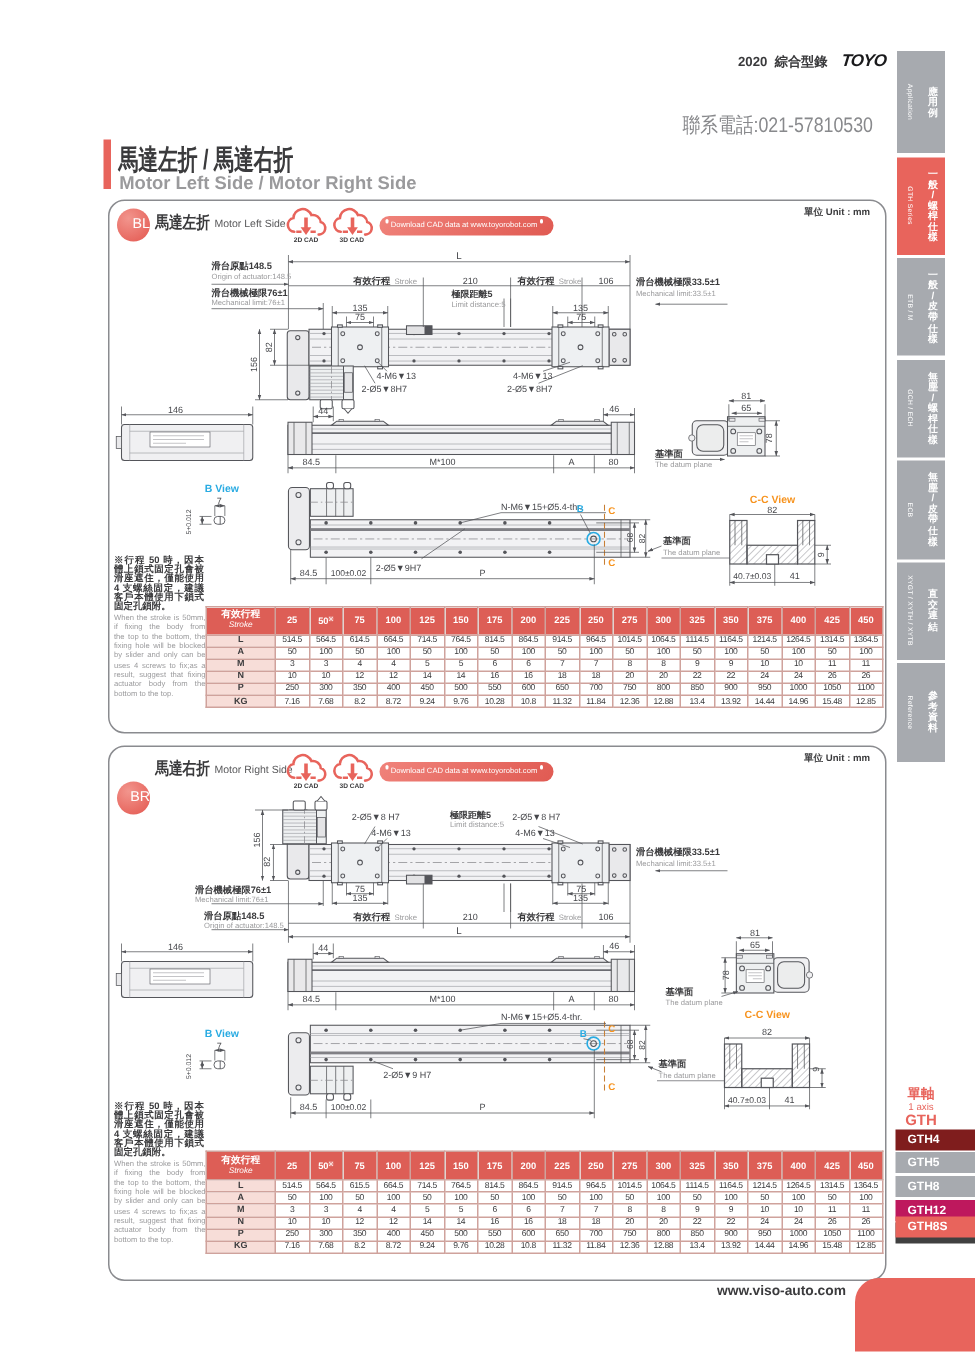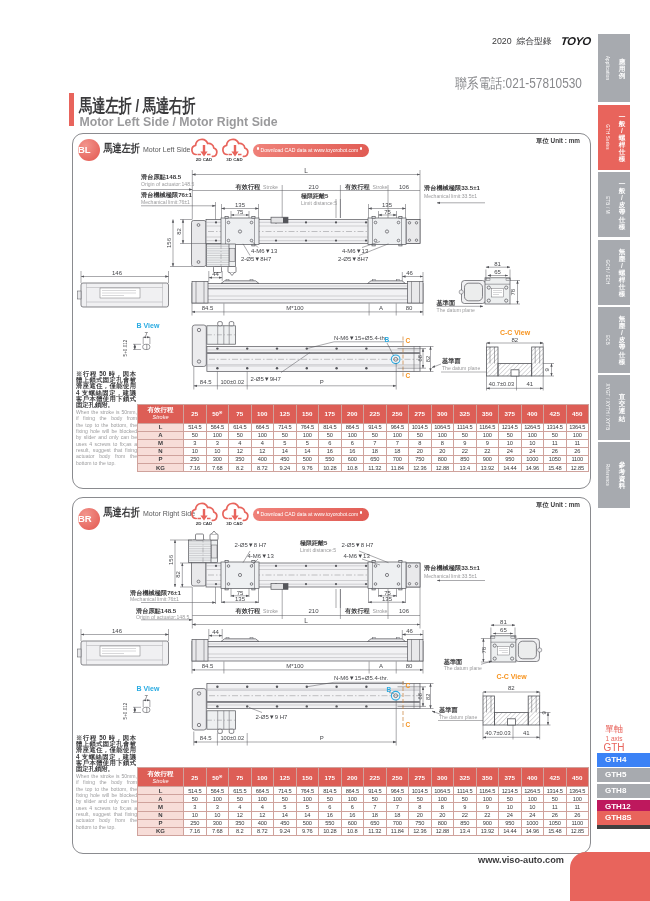--- a/index.html
+++ b/index.html
@@ -1,20 +1,20 @@
 <!DOCTYPE html>
 <html><head><meta charset="utf-8"><style>
 html,body{margin:0;padding:0}
 body{width:650px;height:901px;position:relative;overflow:hidden;background:#fff;
  font-family:"Liberation Sans",sans-serif}
 .abs{position:absolute}
 .panel{position:absolute;left:72px;width:517px;border:1px solid #8a8b8f;border-radius:11px;background:#fff}
 .circ{position:absolute;width:22px;height:22px;border-radius:50%;
  background:radial-gradient(circle at 35% 30%,#f2958d,#e3564e);color:#fff;
- font-weight:bold;font-size:9.5px;text-align:left;line-height:22px}
+ font-weight:normal;font-size:9.5px;text-align:right;line-height:22px}
 .pill{position:absolute;height:13px;border-radius:6.5px;background:linear-gradient(135deg,#f0837b,#e05a52);
  color:#fff;font-size:5.1px;line-height:13px;white-space:nowrap}
 .dot{display:inline-block;width:2.6px;height:2.6px;border-radius:50%;background:#fff;vertical-align:1.5px}
 table.dt{border-collapse:collapse;table-layout:fixed;position:absolute;left:137px;width:451px}
 table.dt td{border:0.5px solid #cfa29c;text-align:center;vertical-align:middle;padding:0;overflow:hidden}
 table.dt td.hd{background:#dd5e56;color:#fff;font-weight:bold;font-size:6.2px}
 table.dt td.lb{background:#f7ddd8;color:#3c3c3e;font-weight:bold;font-size:6px}
 table.dt td.v{color:#3a3a3c;font-size:5.7px;letter-spacing:-0.2px}
 .note-cn{position:absolute;left:76px;width:60px;font-size:6.3px;line-height:6.2px;font-weight:bold;
  color:#3a3a3c;text-align:justify;text-align-last:justify}
@@ -22,21 +22,21 @@
  text-align:justify;text-align-last:justify}
 .tabv{position:absolute;left:598px;width:32px;background:#a7aaaf;color:#fff}
 .tabv .cn{position:absolute;right:3px;top:0;width:10px;height:100%;display:flex;flex-direction:column;
  align-items:center;justify-content:center;font-size:6.6px;font-weight:bold;line-height:7.1px}
 .tabv .en{position:absolute;left:4px;top:0;width:10px;height:100%}
 .tabv .en span{position:absolute;left:50%;top:50%;transform:translate(-50%,-50%) rotate(90deg);
  white-space:nowrap;font-size:4.5px;letter-spacing:0.2px}
 .gtab{position:absolute;left:597px;width:53px;height:14px;background:#a7aaaf;color:#fff;
  font-weight:bold;font-size:8px;line-height:14px;padding-left:8px;box-sizing:border-box}
 </style></head><body>
-<div class="abs" style="left:492px;top:36px;font-size:8.8px;font-weight:normal;color:#3a3a3c">2020&nbsp; 綜合型錄</div>
+<div class="abs" style="left:492px;top:36px;font-size:8.8px;font-weight:bold;color:#3a3a3c">2020&nbsp; 綜合型錄</div>
 <div class="abs" style="left:561px;top:34.5px;font-size:11.3px;font-weight:bold;font-style:italic;color:#1a1a1c;transform:skewX(-6deg);letter-spacing:-0.5px">TOYO</div>
 <div class="abs" style="left:455px;top:75px;font-size:14px;color:#88898c;transform:scale(0.845,1);transform-origin:0 0;white-space:nowrap">聯系電話:021-57810530</div>
 <div class="abs" style="left:68.5px;top:92.5px;width:5px;height:33.5px;background:#e8645c"></div>
 <div class="abs" style="left:79px;top:93.5px;font-size:13.2px;font-weight:bold;color:#3b3b3d;transform:scaleY(1.42);transform-origin:0 0;white-space:nowrap">馬達左折 / 馬達右折</div>
 <div class="abs" style="left:79.5px;top:114.5px;font-size:12.3px;font-weight:bold;color:#9a9a9c;white-space:nowrap">Motor Left Side / Motor Right Side</div>
 <div class="panel" style="top:133px;height:354px"></div>
 <div class="panel" style="top:497px;height:355px"></div>
 <div class="circ" style="left:78px;top:138.5px">BL</div>
 <div class="abs" style="left:103.5px;top:141.0px;font-size:9.1px;font-weight:bold;color:#3a3a3c;transform:scaleY(1.25);transform-origin:0 0;white-space:nowrap">馬達左折</div>
 <div class="abs" style="left:143px;top:146.3px;font-size:7px;color:#58585a;white-space:nowrap">Motor Left Side</div>
@@ -49,21 +49,21 @@
 <div class="abs" style="left:189.0px;top:157.0px;width:30px;text-align:center;font-size:4.4px;font-weight:bold;color:#3a3a3c">2D CAD</div>
 <svg class="abs" style="left:219.5px;top:137.5px" width="30" height="20" viewBox="0 0 30 20">
     <path d="M7.2,16.5 a4.6,4.6 0 0 1 -0.6,-9.1 a6.2,6.2 0 0 1 12,-2 a5.2,5.2 0 0 1 6.2,4.6 a4.3,4.3 0 0 1 -1.4,8.4" fill="none" stroke="#e8645c" stroke-width="1.7" stroke-linecap="round"></path>
     <line x1="15" y1="7" x2="15" y2="14.5" stroke="#e8645c" stroke-width="2.4"></line>
     <path d="M11.4,13.5 L18.6,13.5 L15,18.6 Z" fill="#e8645c"></path>
     <path d="M8.5,16.5 L12,16.5 M18,16.5 L21.5,16.5" stroke="#e8645c" stroke-width="1.7"></path>
   </svg>
 <div class="abs" style="left:219.5px;top:157.0px;width:30px;text-align:center;font-size:4.4px;font-weight:bold;color:#3a3a3c">3D CAD</div>
 <div class="pill" style="left:252.5px;top:143.5px;width:116px;padding-left:4px;box-sizing:border-box"><span class="dot"></span> Download CAD data at www.toyorobot.com <span class="dot"></span></div>
 <div class="abs" style="left:536px;top:137.0px;font-size:6.4px;font-weight:bold;color:#3a3a3c">單位 Unit : mm</div>
-<div class="circ" style="left:78px;top:508px">BR</div>
+<div class="circ" style="left:78px;top:521px">BR</div>
 <div class="abs" style="left:103.5px;top:505.0px;font-size:9.1px;font-weight:bold;color:#3a3a3c;transform:scaleY(1.25);transform-origin:0 0;white-space:nowrap">馬達右折</div>
 <div class="abs" style="left:143px;top:510.3px;font-size:7px;color:#58585a;white-space:nowrap">Motor Right Side</div>
 <svg class="abs" style="left:189.0px;top:501.5px" width="30" height="20" viewBox="0 0 30 20">
     <path d="M7.2,16.5 a4.6,4.6 0 0 1 -0.6,-9.1 a6.2,6.2 0 0 1 12,-2 a5.2,5.2 0 0 1 6.2,4.6 a4.3,4.3 0 0 1 -1.4,8.4" fill="none" stroke="#e8645c" stroke-width="1.7" stroke-linecap="round"></path>
     <line x1="15" y1="7" x2="15" y2="14.5" stroke="#e8645c" stroke-width="2.4"></line>
     <path d="M11.4,13.5 L18.6,13.5 L15,18.6 Z" fill="#e8645c"></path>
     <path d="M8.5,16.5 L12,16.5 M18,16.5 L21.5,16.5" stroke="#e8645c" stroke-width="1.7"></path>
   </svg>
 <div class="abs" style="left:189.0px;top:521.0px;width:30px;text-align:center;font-size:4.4px;font-weight:bold;color:#3a3a3c">2D CAD</div>
 <svg class="abs" style="left:219.5px;top:501.5px" width="30" height="20" viewBox="0 0 30 20">
@@ -471,25 +471,25 @@
       <span>參</span>
       <span>考</span>
       <span>資</span>
       <span>料</span>
     </span>
     <span class="en">
       <span>Reference</span>
     </span>
   </div>
 <div class="abs" style="left:598px;top:723px;width:32px;text-align:center;color:#e8645c">
-    <div style="font-size:9px;font-weight:normal">單軸</div>
+    <div style="font-size:9px;font-weight:bold">單軸</div>
     <div style="font-size:6.5px;margin-top:-1px">1 axis</div>
-    <div style="font-size:10px;font-weight:normal">GTH</div>
+    <div style="font-size:10px;font-weight:bold">GTH</div>
   </div>
-<div class="gtab" style="top:752.5px;background:#3b82f6">GTH4</div>
+<div class="gtab" style="top:752.5px;background:#7f1d1d">GTH4</div>
 <div class="gtab" style="top:768.2px;background:#a7aaaf">GTH5</div>
 <div class="gtab" style="top:783.9px;background:#a7aaaf">GTH8</div>
 <div class="gtab" style="top:799.6px;background:#be185d">GTH12</div>
 <div class="gtab" style="top:815.3px;background:#404040">GTH5S</div>
 <div class="gtab" style="top:811px;background:#e8645c">GTH8S</div>
 <div class="abs" style="left:478px;top:854.5px;font-size:9.2px;font-weight:bold;color:#3b3b3d">www.viso-auto.com</div>
 <div class="abs" style="left:570px;top:851.5px;width:80px;height:50px;background:#e8645c;border-top-left-radius:16px"></div>
 <svg class="abs" style="left:0;top:0" width="650" height="901" viewBox="0 0 650 901">
     <defs>
       <marker id="ar" viewBox="0 0 6 6" refX="5.6" refY="3" markerWidth="7" markerHeight="7" orient="auto-start-reverse">

